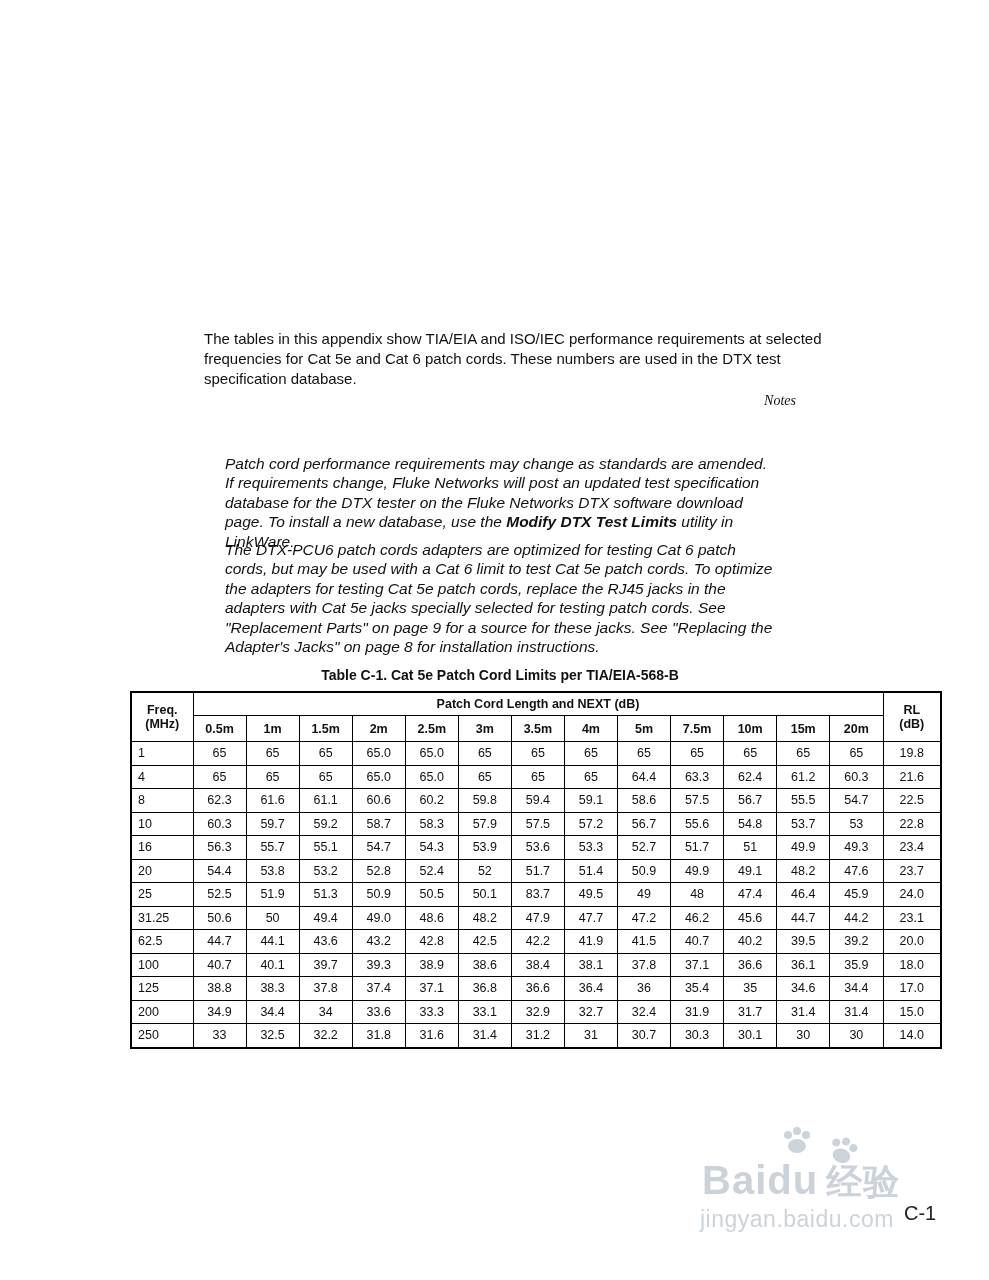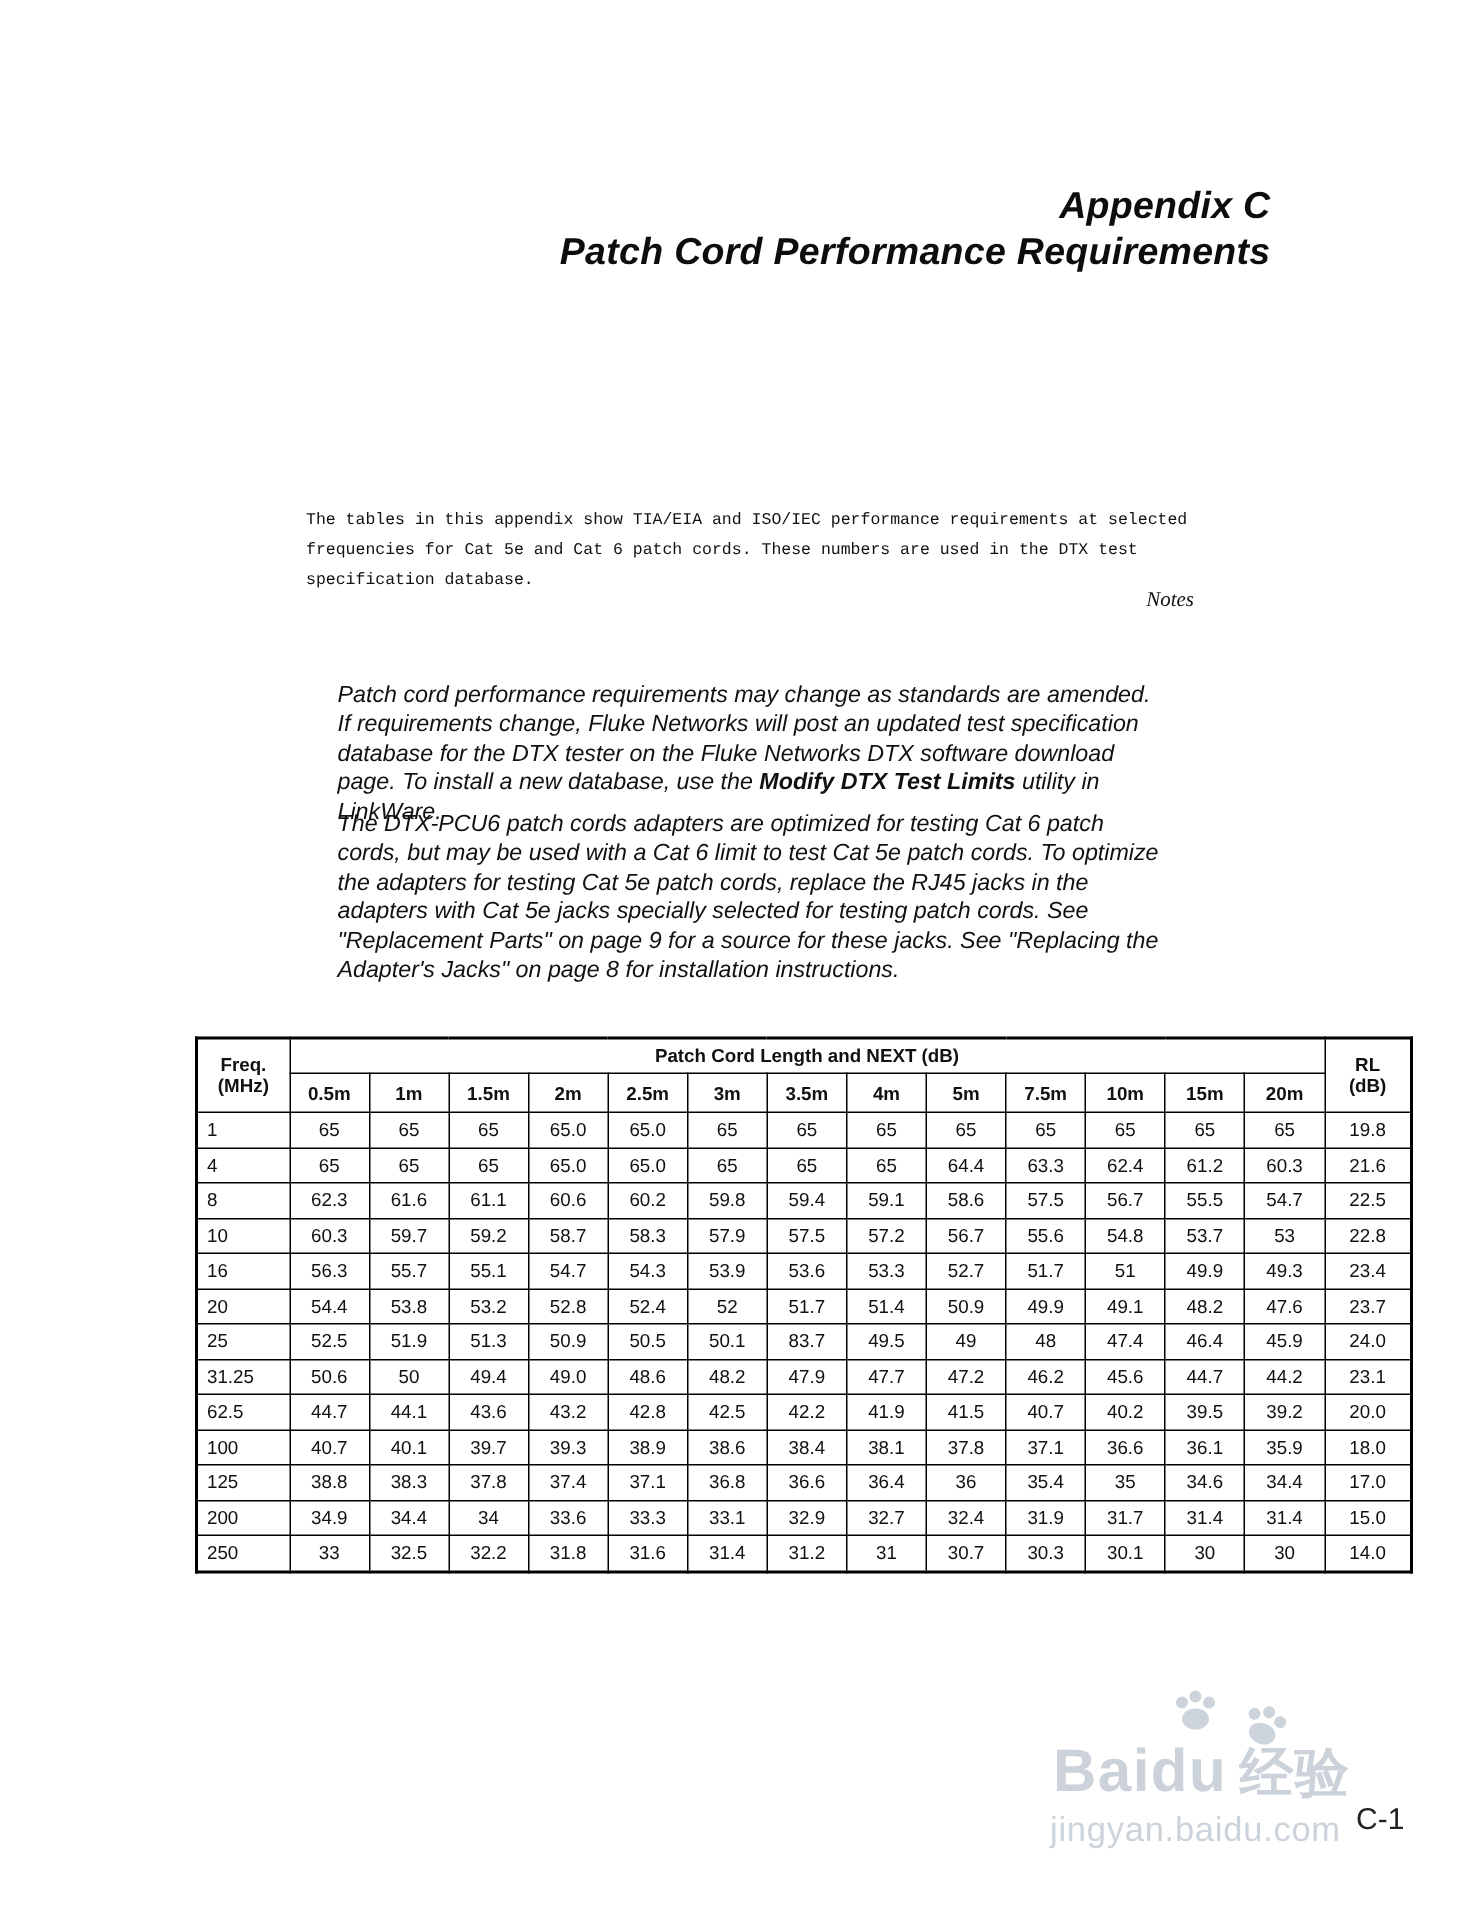--- a/index.html
+++ b/index.html
@@ -17,22 +17,22 @@
     text-align:right;
     font-size:25px;
     font-weight:bold;
     font-style:italic;
     line-height:31px;
     color:#0d0d0d;
     letter-spacing:0.2px;
   }
   .intro{
     position:absolute;
-    left:204px;top:326px;width:618px;
-    font-size:11px;line-height:20px;font-family:Liberation Mono, monospace;
+    left:204px;top:314px;width:618px;
+    font-size:15px;line-height:20px;
   }
   .notes-heading{
     position:absolute;
     left:204px;top:393px;width:592px;
     text-align:right;
     font-style:italic;
     font-size:14px;
     font-family:Liberation Serif, serif;
   }
   .note-para{
@@ -101,33 +101,30 @@
     font-size:23px;
     color:#ccd3da;
     letter-spacing:0.5px;
   }
 </style>
 </head>
 <body>
 
 <div class="page">
 
-  <div class="doc-title">
-    <div>Appendix C</div>
-    <div>Patch Cord Performance Requirements</div>
-  </div>
 
   <p class="intro">The tables in this appendix show TIA/EIA and ISO/IEC performance requirements at selected frequencies for Cat 5e and Cat 6 patch cords. These numbers are used in the DTX test specification database.</p>
 
   <div class="notes-heading">Notes</div>
 
   <p class="note-para note-1"><span>Patch cord performance requirements may change as standards are amended. If requirements change, Fluke Networks will post an updated test specification database for the DTX tester on the Fluke Networks DTX software download page. To install a new database, use the </span><b>Modify DTX Test Limits</b><span> utility in LinkWare.</span></p>
 
   <p class="note-para note-2">The DTX-PCU6 patch cords adapters are optimized for testing Cat 6 patch cords, but may be used with a Cat 6 limit to test Cat 5e patch cords. To optimize the adapters for testing Cat 5e patch cords, replace the RJ45 jacks in the adapters with Cat 5e jacks specially selected for testing patch cords. See "Replacement Parts" on page 9 for a source for these jacks. See "Replacing the Adapter's Jacks" on page 8 for installation instructions.</p>
 
+  <div class="table-caption">Table C-1. Cat 5e Patch Cord Limits per TIA/EIA-568-B</div>
 
   <table class="limits-table">
     <colgroup>
       <col class="col-freq">
       <col span="13" class="col-len">
       <col class="col-rl">
     </colgroup>
     <thead>
       <tr>
         <th rowspan="2" class="freq-header">

